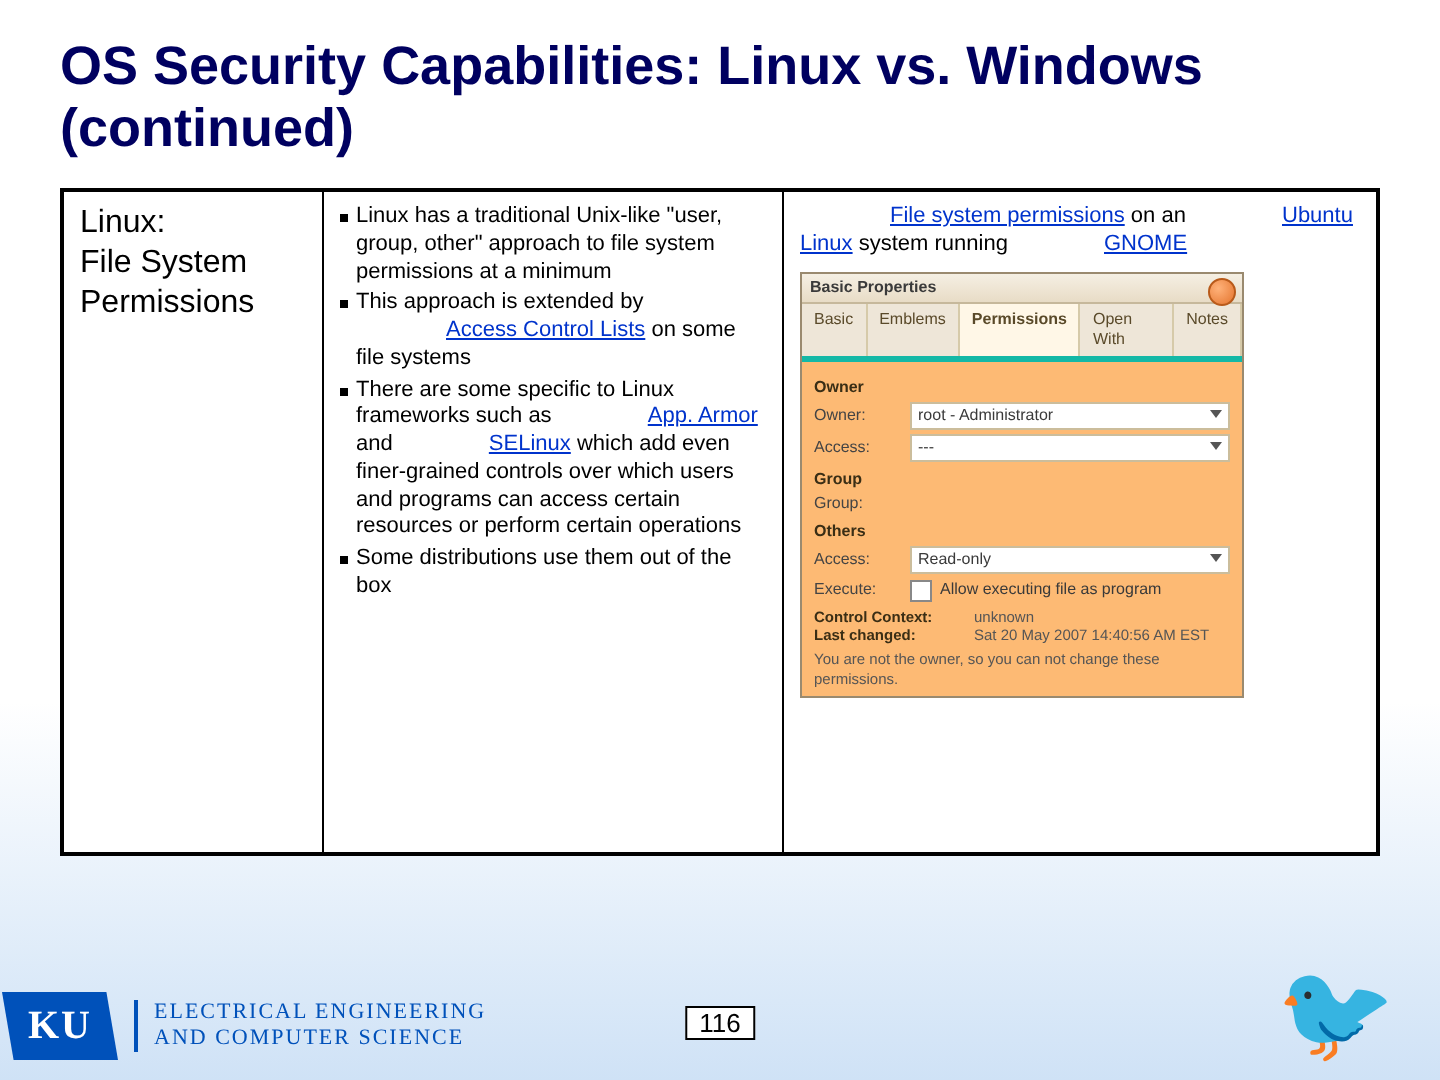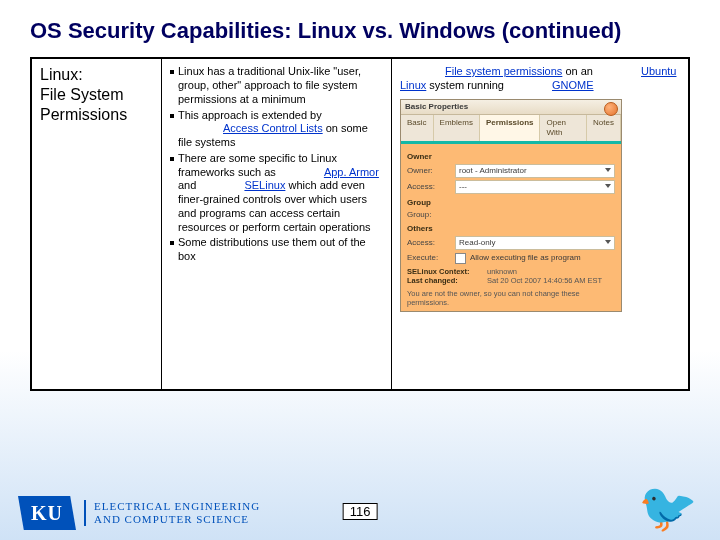--- a/index.html
+++ b/index.html
@@ -14,21 +14,21 @@
   .slide {
     box-sizing: border-box;
     width: 720px;
     height: 540px;
     position: relative;
     padding: 18px 30px 0 30px;
     background: linear-gradient(to bottom, #ffffff 0%, #ffffff 65%, #cfe2f6 100%);
   }
   .title {
     font-family: "Trebuchet MS", Verdana, sans-serif;
-    font-size: 22px;
+    font-size: 27px;
     font-weight: bold;
     color: #000060;
     line-height: 1.15;
     margin: 0 0 14px 0;
   }
   .content-box {
     border: 2px solid #000;
     background: #fff;
     display: grid;
     grid-template-columns: 130px 230px 1fr;
@@ -123,21 +123,21 @@
   .pagenum {
     position:absolute; left:50%; transform:translateX(-50%);
     bottom: 20px;
     border: 1.5px solid #000;
     padding: 0 6px;
     font-size: 13px;
     background:#fff;
   }
 
   
-  .logos { position:absolute; left:18px; bottom:10px; display:flex; align-items:flex-end; gap:10px;}
+  .logos { position:absolute; left:1px; bottom:10px; display:flex; align-items:flex-end; gap:10px;}
   .ku-block { display:flex; align-items:center; gap:8px;}
   .ku-mark {
     width: 58px; height: 34px;
     background: #0051ba;
     clip-path: polygon(0% 0%, 90% 0%, 100% 100%, 10% 100%);
     position: relative;
   }
   .ku-mark::after{
     content:"KU"; position:absolute; inset:0; display:flex; align-items:center; justify-content:center;
     color:#fff; font-family:"Trajan Pro","Times New Roman",serif; font-weight:bold; font-size:20px; letter-spacing:1px;
@@ -227,26 +227,26 @@
             <div class="perm-lab">Access:</div>
             <div class="perm-val">Read-only</div>
           </div>
           <div class="exec-row">
             <div class="perm-lab">Execute:</div>
             <span class="cb"></span>
             <span>Allow executing file as program</span>
           </div>
           <div class="meta">
             <div class="meta-row">
-                <span class="ml">SELinux Context:</span>
+                <span class="ml">Control Context:</span>
                 <span>unknown</span>
               </div>
             <div class="meta-row">
                 <span class="ml">Last changed:</span>
-                <span>Sat 20 Oct 2007 14:40:56 AM EST</span>
+                <span>Sat 20 May 2007 14:40:56 AM EST</span>
               </div>
             <div style="margin-top:3px;">You are not the owner, so you can not change these permissions.</div>
           </div>
         </div>
       </div>
     </div>
   </div>
 
   <div class="pagenum">116</div>
 

